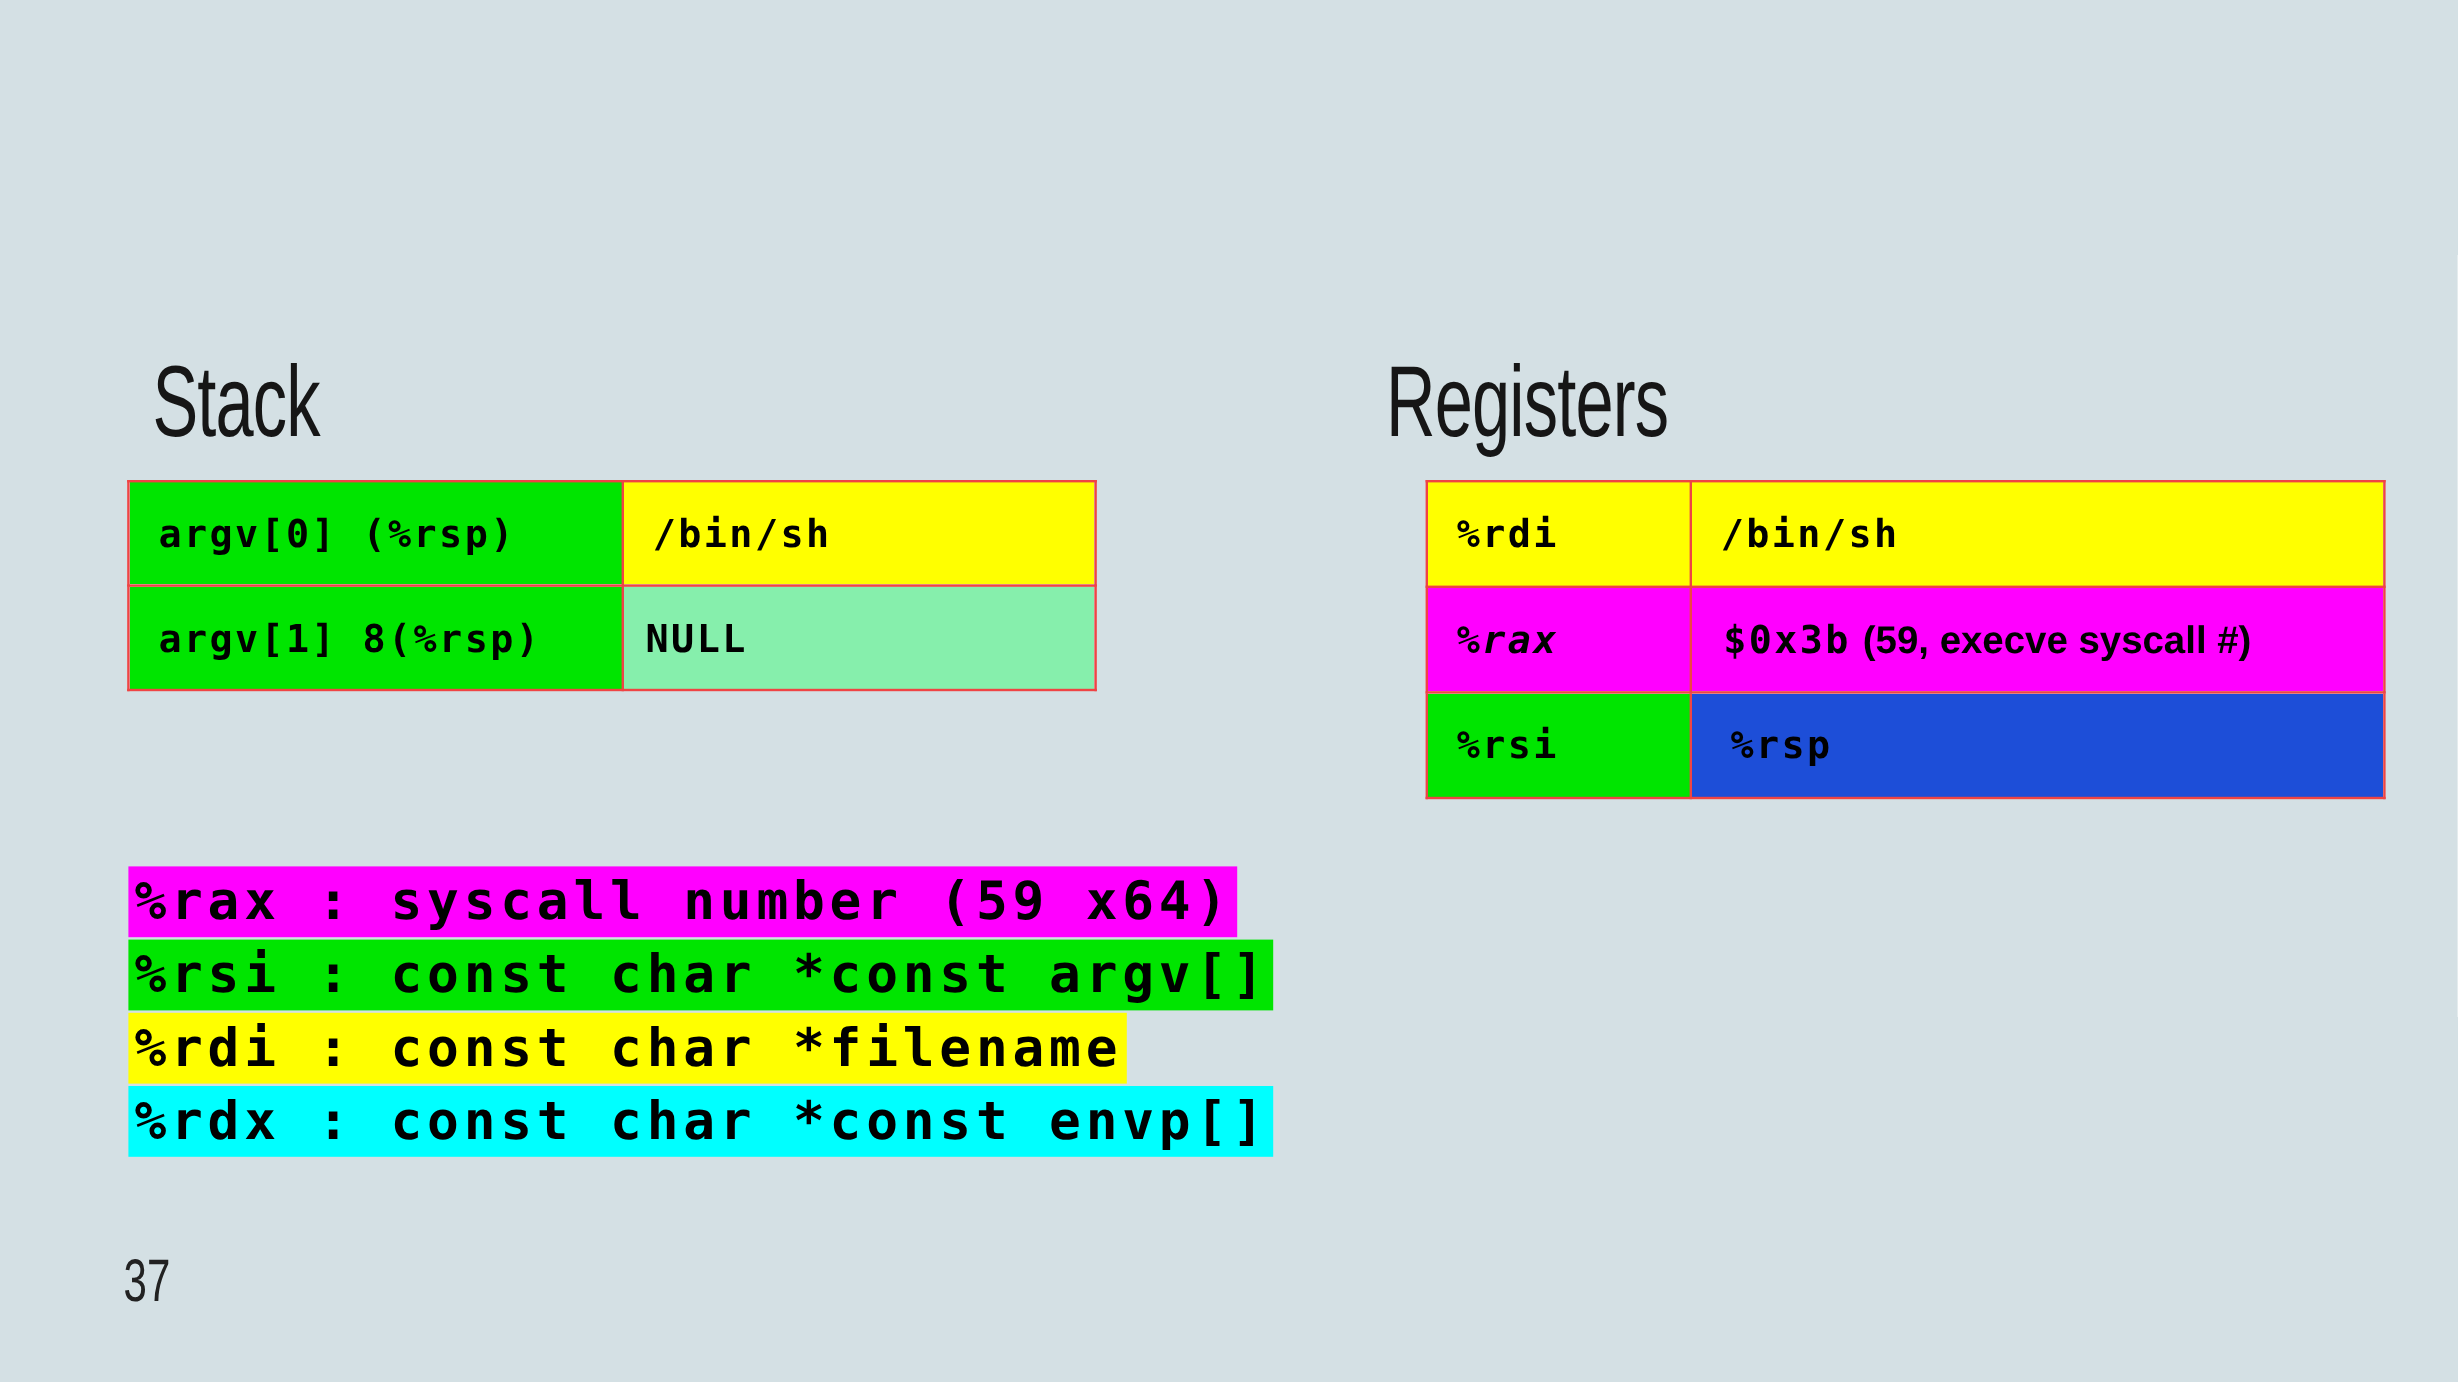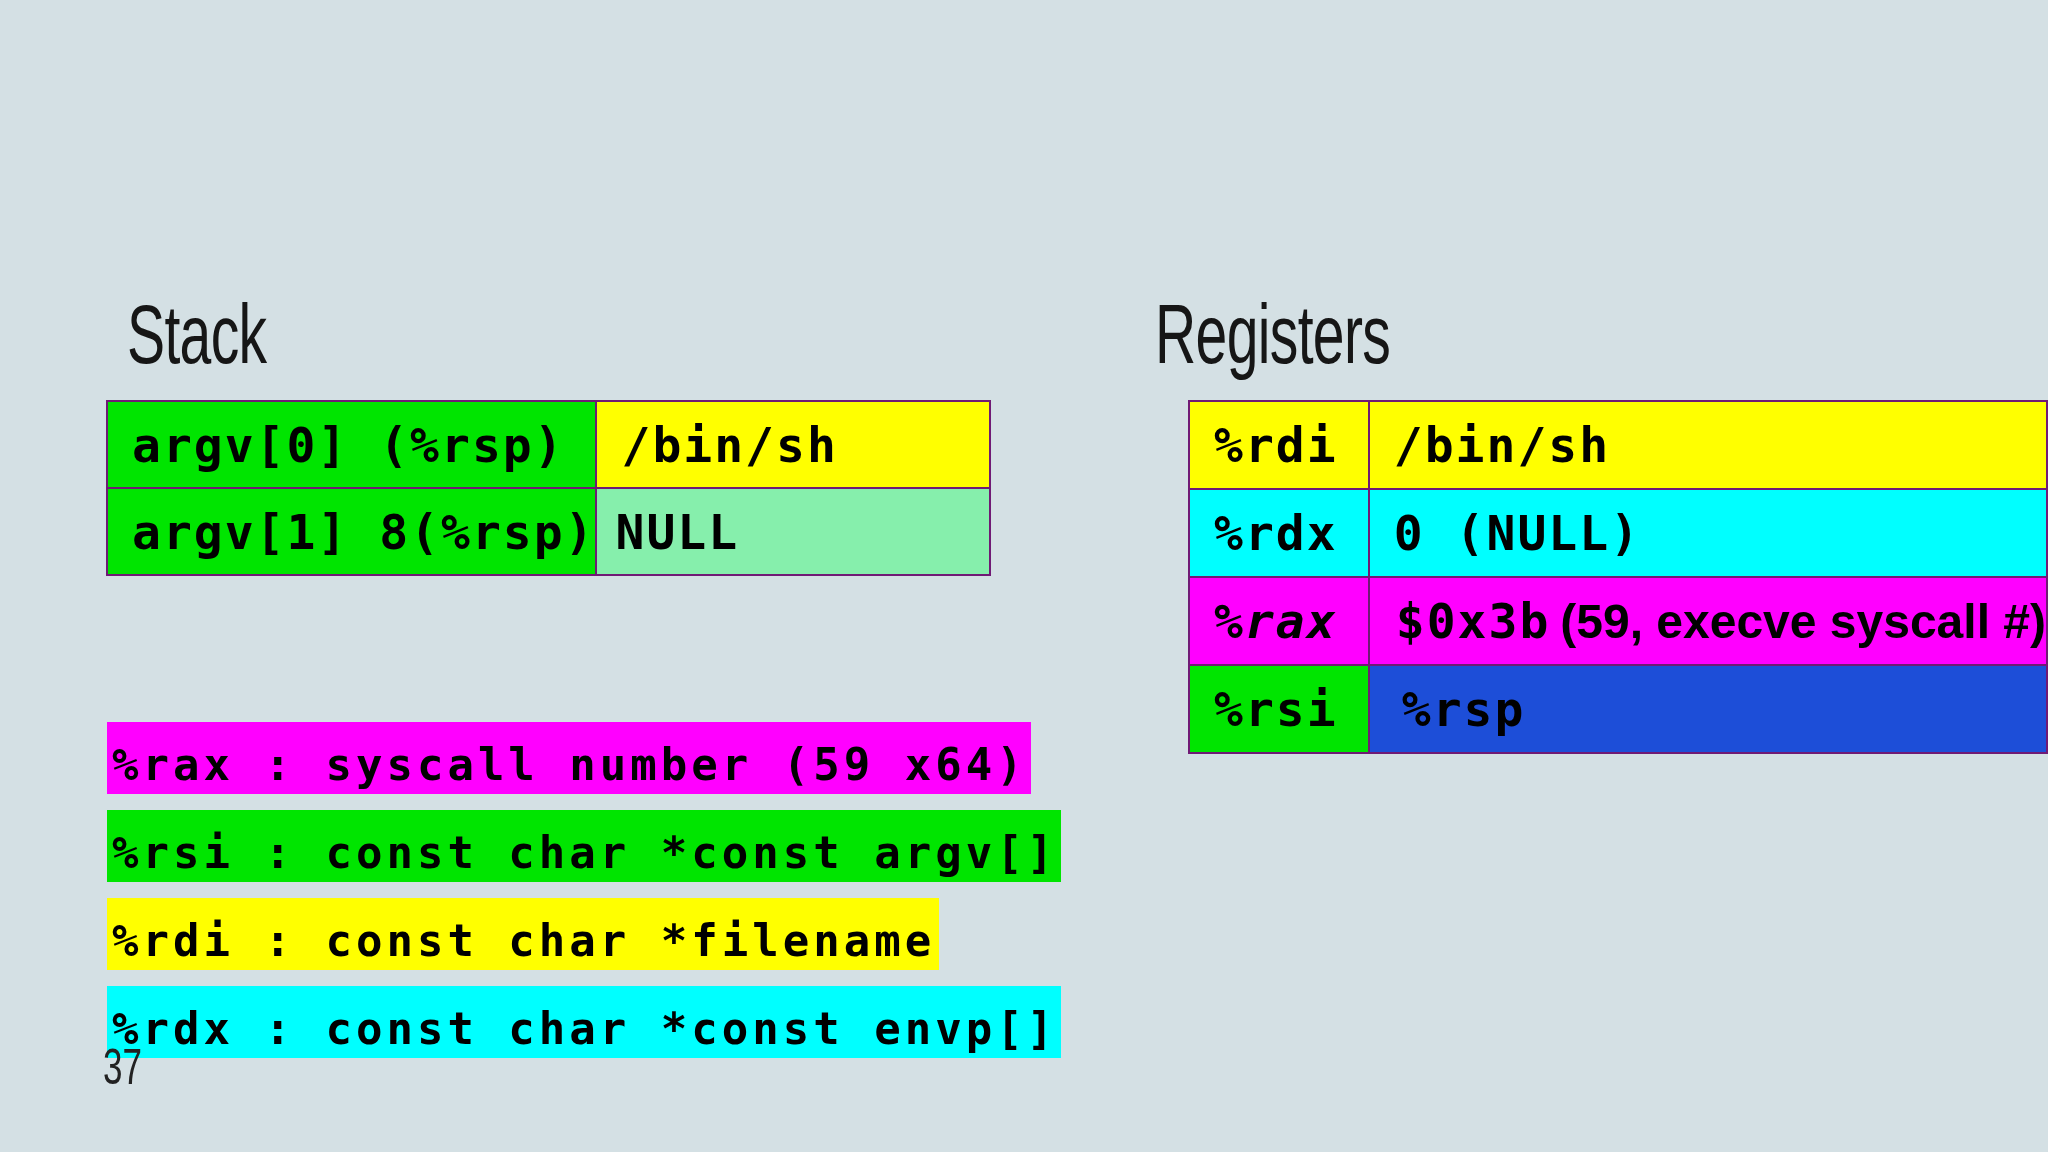--- a/index.html
+++ b/index.html
@@ -30,22 +30,22 @@
   #stack-heading { left: 127px; top: 292px; }
   #registers-heading { left: 1155px; top: 292px; }
 
   
   table.mem-table {
     position: absolute;
     border-collapse: collapse;
     table-layout: fixed;
   }
   table.mem-table td {
-    border: 2px solid #701a75;
-    font-size: 48px;
+    border: 2px solid #ef4444;
+    font-size: 32px;
     font-weight: bold;
     letter-spacing: 2px;
     padding: 0 0 0 24px;
     vertical-align: middle;
     white-space: pre;
     overflow: hidden;
     margin-left: 27px;
   }
   #stack-table { left: 106px; top: 400px; }
   #stack-table td { height: 85px; }
@@ -64,22 +64,22 @@
   }
 
   
   #syscall-legend { position: absolute; left: 107px; top: 722px; }
   .legend-line {
     display: table;
     font-size: 44px;
     font-weight: bold;
     letter-spacing: 4px;
     line-height: 59px;
-    padding: 13px 4px 0 5px;
-    margin-bottom: 16px;
+    padding: 0 4px 0 5px;
+    margin-bottom: 2px;
     white-space: pre;
   }
 
   #page-number {
     position: absolute;
     left: 103px;
     top: 1042px;
     font-family: "Liberation Sans", sans-serif;
     font-size: 50px;
     font-weight: 400;
@@ -119,24 +119,20 @@
     <colgroup>
         <col class="c1">
         <col class="c2">
       </colgroup>
     <tbody>
       <tr>
         <td style="background-color: rgb(255, 255, 0);">%rdi</td>
         <td style="background-color: rgb(255, 255, 0);">/bin/sh</td>
       </tr>
       <tr>
-        <td style="background-color: rgb(0, 255, 255);">%rdx</td>
-        <td style="background-color: rgb(0, 255, 255);">0 (NULL)</td>
-      </tr>
-      <tr>
         <td style="background-color: rgb(255, 0, 255); font-style: italic;">%rax</td>
         <td style="background-color: rgb(255, 0, 255); padding-left: 26px;"><span>$0x3b</span><span class="sans-note">(59, execve syscall #)</span></td>
       </tr>
       <tr>
         <td style="background-color: rgb(0, 229, 0);">%rsi</td>
         <td style="background-color: #1d4ed8; padding-left: 32px;">%rsp</td>
       </tr>
     </tbody>
   </table>
 

